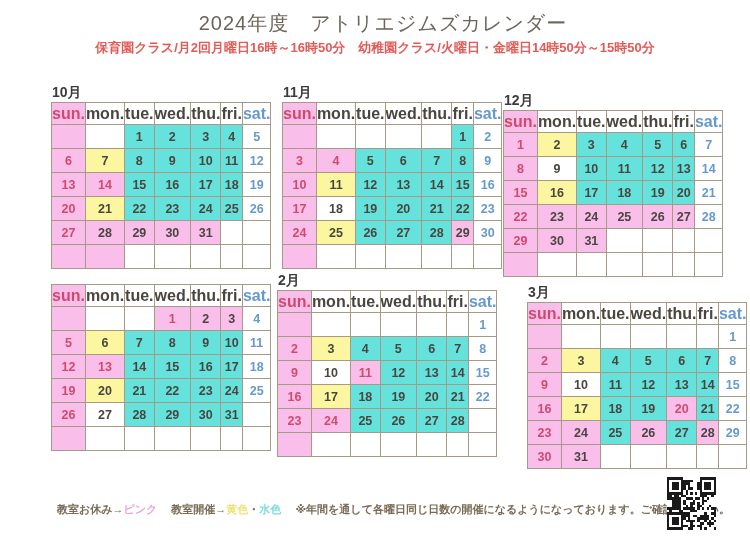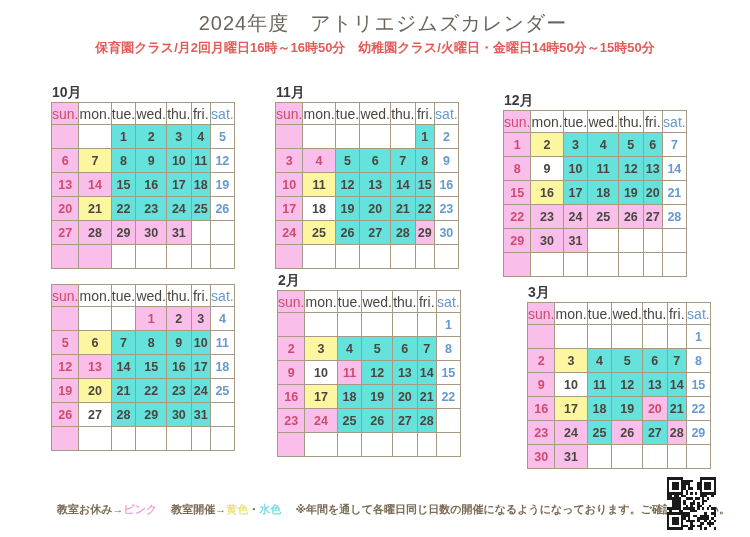--- a/index.html
+++ b/index.html
@@ -5,27 +5,27 @@
   html,body{margin:0;padding:0;background:#fff;}
   .page{position:relative;width:750px;height:537px;background:#ffffff;overflow:hidden;
         font-family:"Liberation Sans","DejaVu Sans",sans-serif;}
   .title{position:absolute;top:10px;left:8px;width:100%;text-align:center;
          font-size:20px;letter-spacing:1px;color:#6b655c;}
   .subtitle{position:absolute;left:0;width:100%;text-align:center;
             font-size:13px;font-weight:bold;color:var(--red);}
   .sub1{top:39px;}
   .sub2{top:53px;}
   .cal{position:absolute;width:184px;}
-  .cal-0{left:51px;top:84px;}  .cal-1{left:275px;top:84px;}  .cal-2{left:503px;top:92px;}
+  .cal-0{left:51px;top:84px;}  .cal-1{left:282px;top:84px;}  .cal-2{left:503px;top:92px;}
   .cal-3{left:51px;top:284px;} .cal-4{left:277px;top:272px;} .cal-5{left:503px;top:284px;padding-left:24px;}
   .mname{font-size:14px;font-weight:bold;color:#3b3b3b;margin:0 0 3px 1px;height:15px;}
   .cal table{border-collapse:collapse;table-layout:fixed;}
   .cal th,.cal td{border:1px solid var(--border);width:25px;padding:0;
                   text-align:center;vertical-align:middle;overflow:hidden;}
-  .cal th{height:21px;font-size:14px;font-weight:normal;}
+  .cal th{height:21px;font-size:16px;font-weight:bold;}
   .cal td{height:23px;font-size:12.5px;font-weight:bold;}
   .bg-P{background:var(--pink);} .bg-Y{background:var(--yellow);}
   .bg-C{background:var(--cyan);} .bg-W{background:#ffffff;}
   .fg-sun{color:var(--sun-text);} .fg-sat{color:var(--sat-text);} .fg-wd{color:var(--wd-text);}
   .note{position:absolute;top:479px;right:84px;font-size:11px;font-weight:bold;color:var(--brown);}
   .legend{position:absolute;top:502px;left:57px;font-size:11px;font-weight:bold;color:var(--brown);}
   .legend .pink-w{color:#f2a0da;} .legend .yellow-w{color:#ece47a;} .legend .cyan-w{color:#7fdde0;}
   .legend span{white-space:pre;}
   .qr{position:absolute;left:667px;top:477px;width:49px;height:53px;}
 </style>

